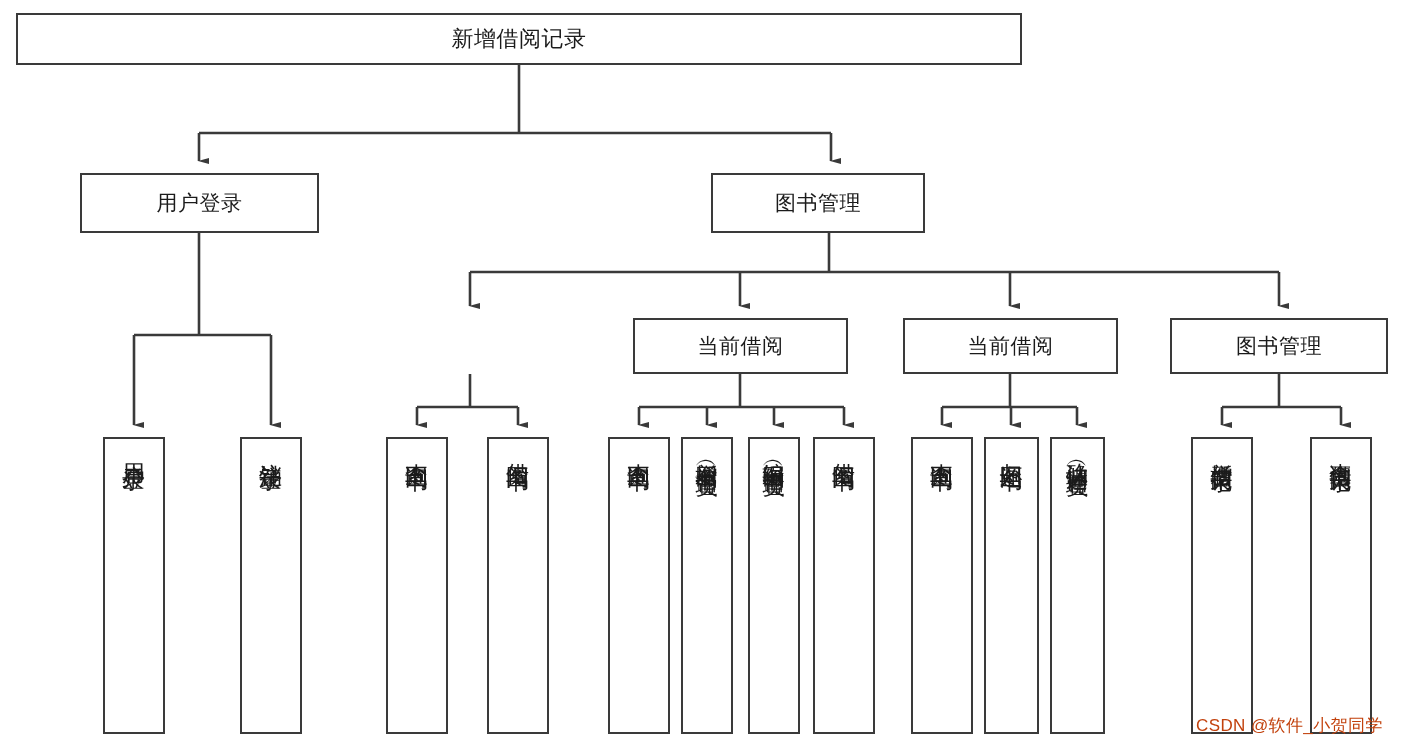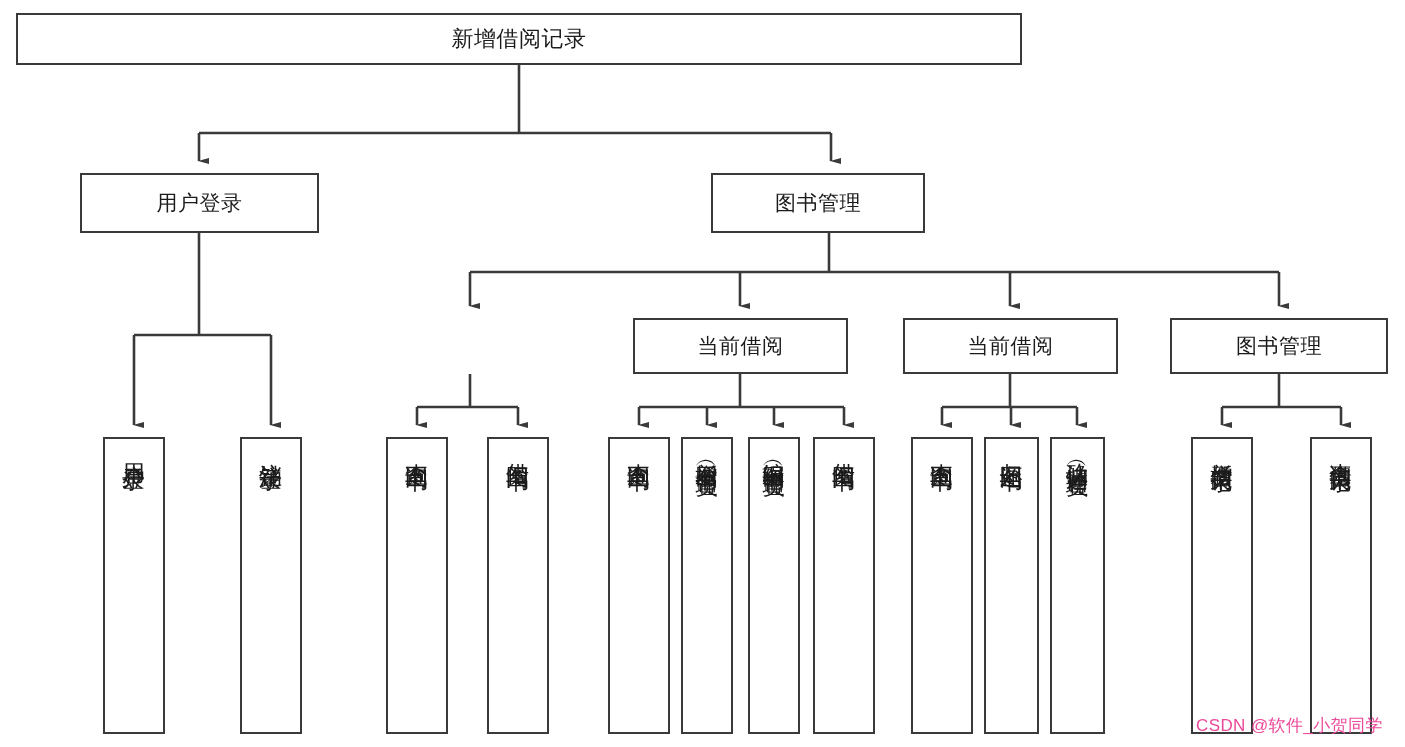--- a/index.html
+++ b/index.html
@@ -61,21 +61,21 @@
     font-size: 23px;
     line-height: 1.05;
     letter-spacing: 2px;
     white-space: nowrap;
   }
   .node.vert.tall .label {
     font-size: 22px;
   }
   .watermark {
     position: absolute;
-    color: #ec4899;
+    color: #c2410c;
     font-size: 17px;
     white-space: nowrap;
     letter-spacing: 0.4px;
   }
 </style>
 </head>
 <body>
 
 <div id="canvas">
 

